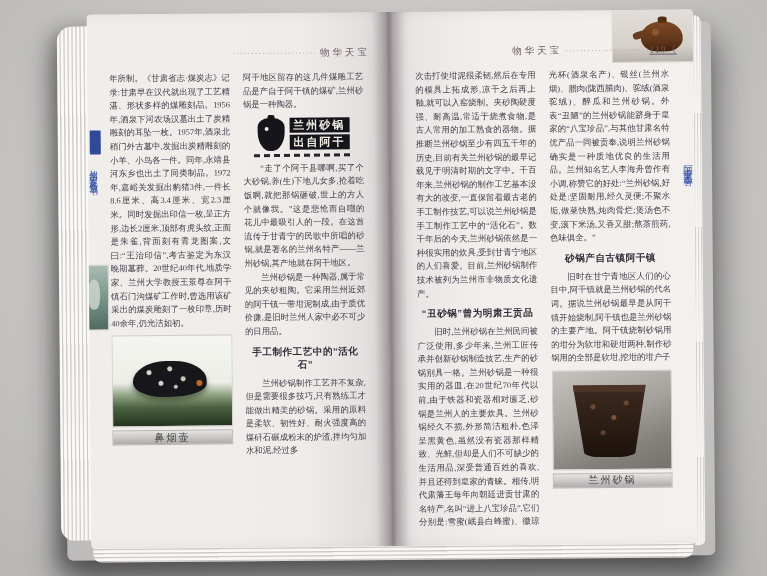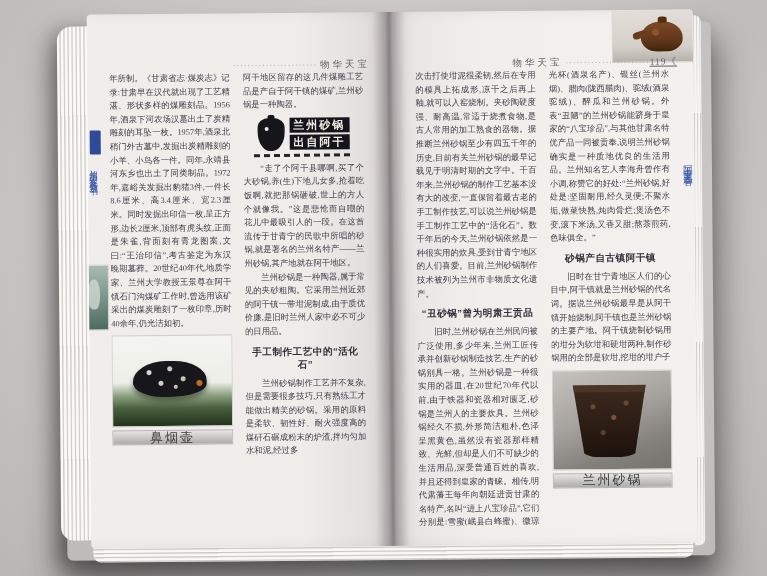--- a/index.html
+++ b/index.html
@@ -21,21 +21,21 @@
     background:linear-gradient(90deg,#f0edeb 0%,#efecea 70%,#e2dedd 94%,#d2cdcc 100%);
     box-shadow:inset -16px 0 20px -12px rgba(60,50,58,.35);}
   .page-right{left:336px;width:304px;border-radius:0 4px 4px 0;
     background:linear-gradient(90deg,#d8d3d2 0%,#e9e5e4 6%,#f1eeec 30%,#f3f0ee 100%);
     box-shadow:inset 16px 0 20px -12px rgba(60,50,58,.4);}
   .spine{position:absolute;left:320px;top:4px;width:32px;height:534px;pointer-events:none;
     background:linear-gradient(90deg,rgba(0,0,0,0) 0%,rgba(70,58,64,.18) 40%,rgba(50,40,46,.32) 50%,rgba(70,58,64,.15) 62%,rgba(0,0,0,0) 100%);}
   .page-header{position:absolute;top:34px;left:16px;right:16px;display:flex;align-items:center;
     font-size:9.5px;color:#7c6d72;}
   .page-header .leader{color:#a89ba0;font-size:8px;letter-spacing:1px;overflow:hidden;white-space:nowrap;}
-  .page-header .htitle{letter-spacing:3px;color:#6d5f65;margin:12px 3px;white-space:nowrap;text-align:center;}
+  .page-header .htitle{letter-spacing:3px;color:#6d5f65;margin:0 3px;white-space:nowrap;text-align:center;}
   .page-header .pgnum{color:#6d5f65;letter-spacing:1px;white-space:nowrap;text-decoration:underline;}
   .spacer1{flex:1;}
   .cols{position:absolute;top:58px;bottom:14px;display:flex;gap:13px;}
   .page-left .cols{left:22px;right:26px;}
   .page-right .cols{left:26px;right:24px;}
   .col{flex:1;min-width:0;overflow:hidden;}
   p.body{margin:0;font-size:8.4px;line-height:13.6px;color:#413845;text-align:justify;
     text-justify:inter-ideograph;text-indent:2em;}
   p.body.noind{text-indent:0;}
   h3.sect{margin:7px 0 5px;font-family:"Liberation Sans",sans-serif;font-size:9.6px;
@@ -84,21 +84,21 @@
       radial-gradient(circle at 55% 45%, #7a543b 0 2px, transparent 3px),
       radial-gradient(circle at 42% 66%, #5e4130 0 2px, transparent 3px),
       radial-gradient(circle at 70% 25%, #6b4a35 0 2px, transparent 3px),
       linear-gradient(180deg,#3c2a1f 0%,#2c1d15 55%,#1d120c 100%);
     border-radius:4px 4px 30px 30px;}
   .pot-body::before{content:"";position:absolute;left:0;top:0;width:100%;height:7px;
     background:#4a3526;border-radius:3px;}
   .caption-bar{margin-top:3px;height:13px;display:flex;align-items:center;justify-content:center;
     background:linear-gradient(180deg,#e6e5e3 0%,#c4c2c0 60%,#adabab 100%);
     border:1px solid #b5b3b1;}
-  .caption-bar span{font-size:13px;color:#3c3c3c;letter-spacing:2px;}
+  .caption-bar span{font-size:10px;color:#3c3c3c;letter-spacing:2px;}
   
   .corner-photo{position:absolute;top:0;right:0;width:80px;height:52px;overflow:hidden;
     background:linear-gradient(180deg,#e3ded9 0%,#d6d0ca 70%,#b7b1ab 100%);border-left:1px solid #d8d3cf;border-bottom:1px solid #d8d3cf;}
   .teapot{position:absolute;right:10px;top:12px;width:42px;height:30px;background:
     radial-gradient(circle at 35% 35%, #8a5530 0 3px, transparent 4px),
     linear-gradient(180deg,#7d4a26 0%,#5d3318 70%,#402108 100%);
     border-radius:45% 45% 40% 40%/55% 55% 45% 45%;}
   .teapot::before{content:"";position:absolute;left:-8px;top:10px;width:12px;height:7px;
     background:#693c1d;border-radius:40% 10% 10% 40%;transform:rotate(-18deg);}
   .teapot::after{content:"";position:absolute;left:17px;top:-5px;width:9px;height:6px;

